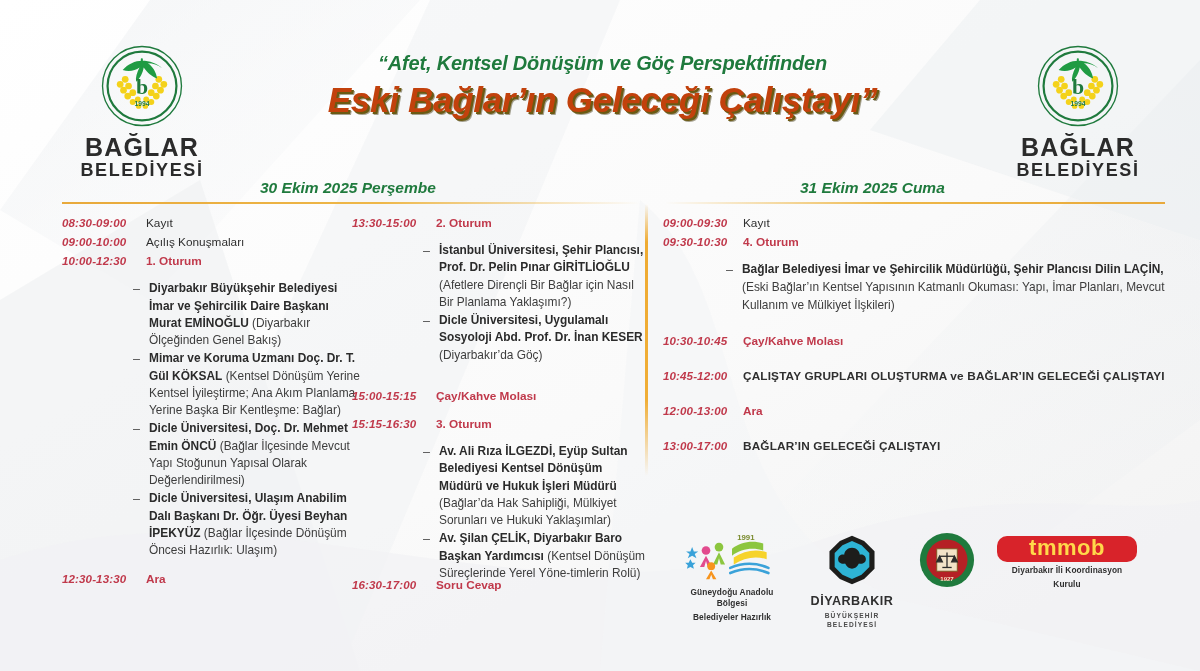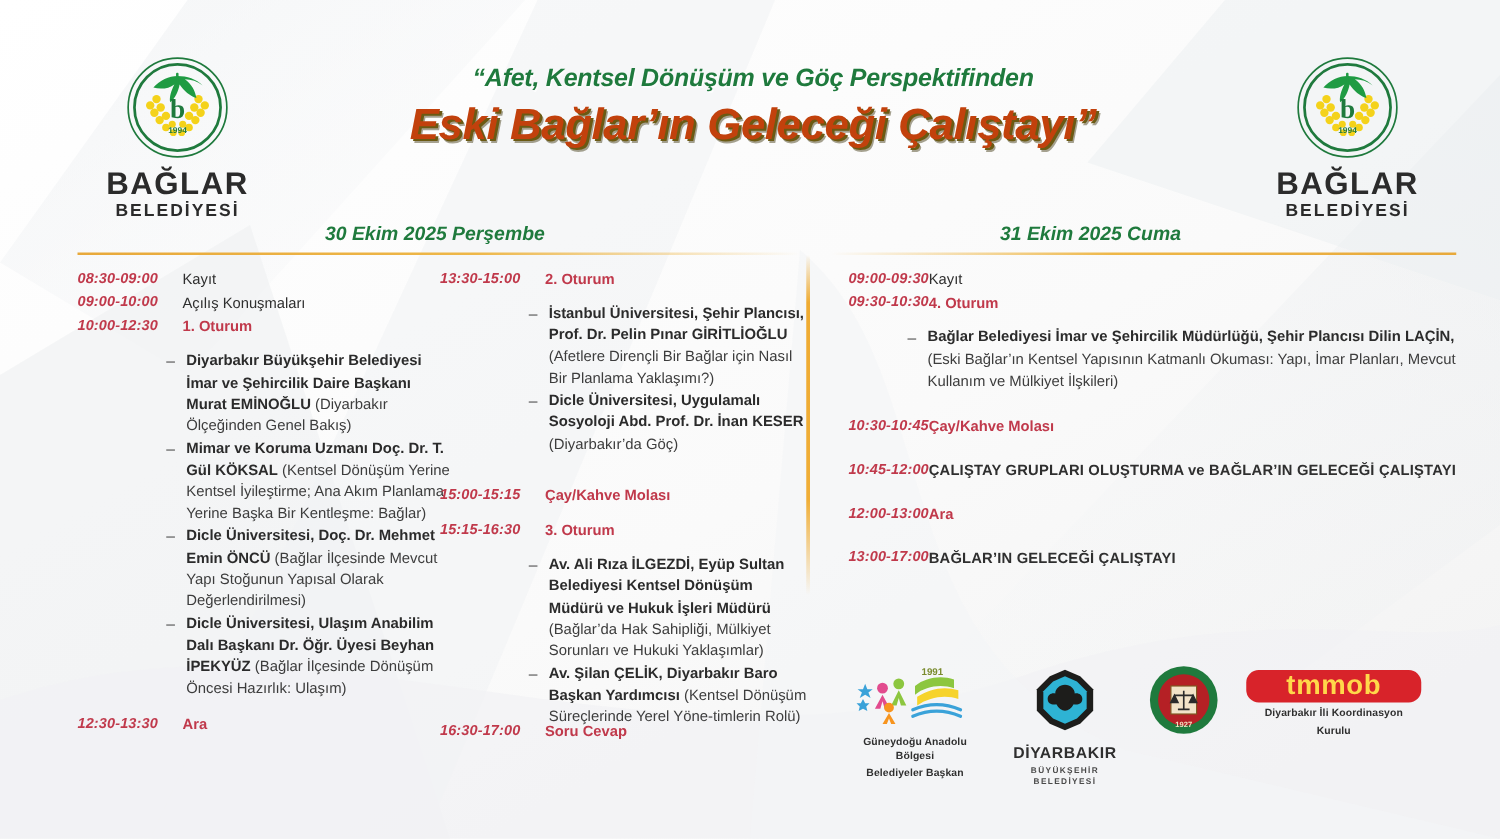--- a/index.html
+++ b/index.html
@@ -30,21 +30,21 @@
   .logo-left  { left: 66px; }
   .logo-right { left: 1002px; }
 
   .emblem { width: 84px; height: 84px; margin: 0 auto; display: block; }
 
   .logo-name {
     font-weight: 800; font-size: 25px; letter-spacing: 1.2px;
     color: #2b2b2b; margin-top: 6px; line-height: 1.05;
   }
   .logo-sub {
-    font-weight: 700; font-size: 14px; letter-spacing: 1.6px;
+    font-weight: 700; font-size: 18px; letter-spacing: 1.6px;
     color: #2b2b2b; line-height: 1.1; margin-top: 1px;
   }
 
   .title-wrap {
     position: absolute; left: 225px; top: 52px; width: 755px; text-align: center;
   }
   .title-line1 {
     font-size: 20px; font-weight: 800; font-style: italic;
     color: #1f7a3d; letter-spacing: -0.2px; line-height: 1.15;
     text-shadow: 1px 1px 0 rgba(255,255,255,.7);
@@ -86,21 +86,21 @@
   .col-a { left: 62px;  width: 300px; }
   .col-b { left: 352px; width: 295px; }
   .col-c { left: 663px; width: 505px; }
 
   .row { display: flex; align-items: flex-start; }
   .time {
     color: #c0394b; font-weight: 700; font-size: 11.6px;
     white-space: nowrap; letter-spacing: .1px; line-height: 1.62; font-style: italic;
   }
   .col-a .time, .col-b .time { width: 84px; flex: 0 0 84px; }
-  .col-c .time { width: 80px; flex: 0 0 80px; text-align: right; }
+  .col-c .time { width: 80px; flex: 0 0 80px; }
 
   .label {
     color: #c0394b; font-weight: 700; font-size: 11.8px; line-height: 1.62;
   }
   .label.dark { color: #2f2f2f; font-weight: 700; letter-spacing: .15px; }
   .label.plain { color: #2f2f2f; font-weight: 400; }
 
   .gap-s { height: 9px; }
   .gap-m { height: 16px; }
   .gap-l { height: 22px; }
@@ -403,21 +403,21 @@
         <path d="M45 28 l-7 14 h5 l2 -7 l2 7 h5 z" fill="#8cc63f"></path>
         <circle cx="36" cy="44" r="4.5" fill="#f7941e"></circle>
         <path d="M36 49 l-6 10 h4 l2 -5 l2 5 h4 z" fill="#f7941e"></path>
         <path d="M60 24 C70 16 84 14 96 18 L96 26 C84 22 70 24 60 32 Z" fill="#8cc63f"></path>
         <path d="M62 34 C74 26 88 24 100 28 L100 36 C88 32 74 34 62 42 Z" fill="#f6d32b"></path>
         <path d="M58 46 C72 40 88 40 102 46" stroke="#3aa2d9" stroke-width="3" fill="none" stroke-linecap="round"></path>
         <path d="M58 52 C72 46 88 46 102 52" stroke="#3aa2d9" stroke-width="3" fill="none" stroke-linecap="round"></path>
         <text x="66" y="14" font-family="Liberation Sans, sans-serif" font-size="9" font-weight="700" fill="#7a8b2e">1991</text>
       </svg>
       <div class="cap">Güneydoğu Anadolu Bölgesi</div>
-      <div class="cap">Belediyeler Başkan</div>
+      <div class="cap">Belediyeler Hazırlık</div>
     </div>
 
     <div class="flogo dbb">
       <svg width="56" height="52" viewBox="0 0 60 60">
         <polygon points="30,2 44,8 56,20 56,40 44,52 30,58 16,52 4,40 4,20 16,8" fill="#1d1d1b"></polygon>
         <polygon points="30,8 41,13 50,22 50,38 41,47 30,52 19,47 10,38 10,22 19,13" fill="#2eb3d4"></polygon>
         <path d="M30 16 c-5 0 -9 4 -9 8 c-3 -1 -7 1 -7 5 c0 4 4 6 8 5 c2 4 5 6 8 6 c3 0 6 -2 8 -6 c4 1 8 -1 8 -5 c0 -4 -4 -6 -7 -5 c0 -4 -4 -8 -9 -8 z" fill="#1d1d1b"></path>
       </svg>
       <div class="cap big">DİYARBAKIR</div>
       <div class="cap tiny">BÜYÜKŞEHİR BELEDİYESİ</div>

